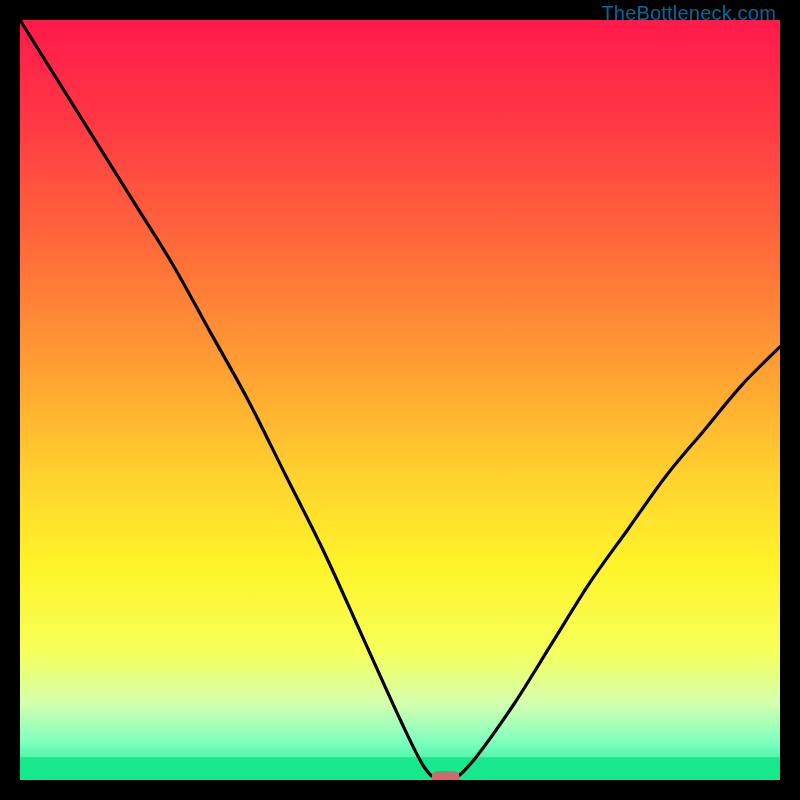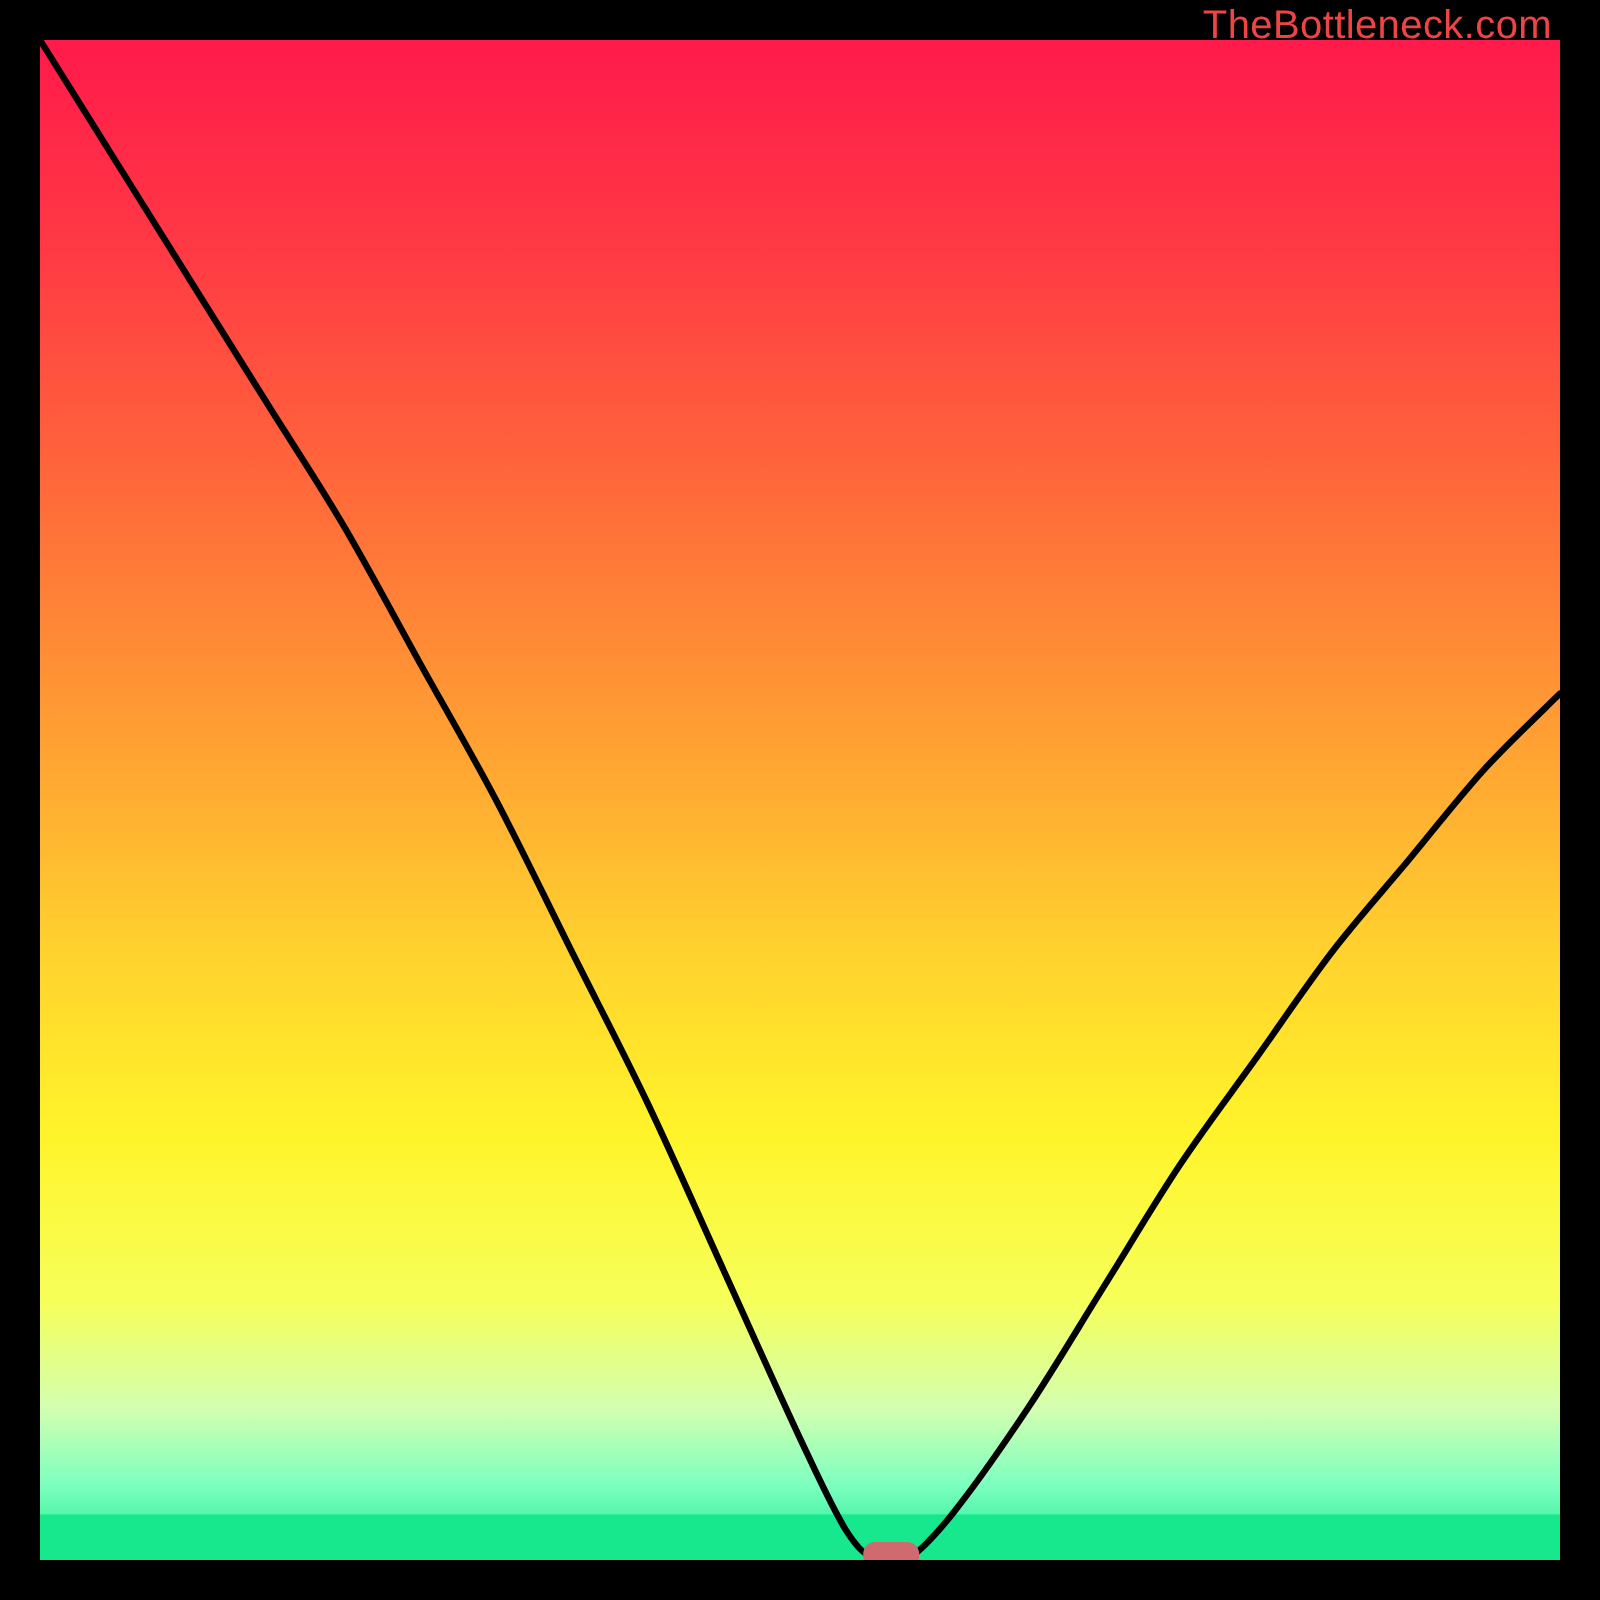--- a/index.html
+++ b/index.html
@@ -23,21 +23,21 @@
     position: absolute;
     left: 0;
     top: 0;
     width: 760px;
     height: 760px;
   }
   .watermark {
     position: absolute;
     top: 2px;
     right: 24px;
-    color: #ef4444;
+    color: #0369a1;
     font-size: 20px;
     font-weight: 500;
     letter-spacing: 0.2px;
   }
 </style>
 </head>
 <body>
 
 <div class="frame">
   <svg class="plot" viewBox="0 0 760 760" preserveAspectRatio="none">

